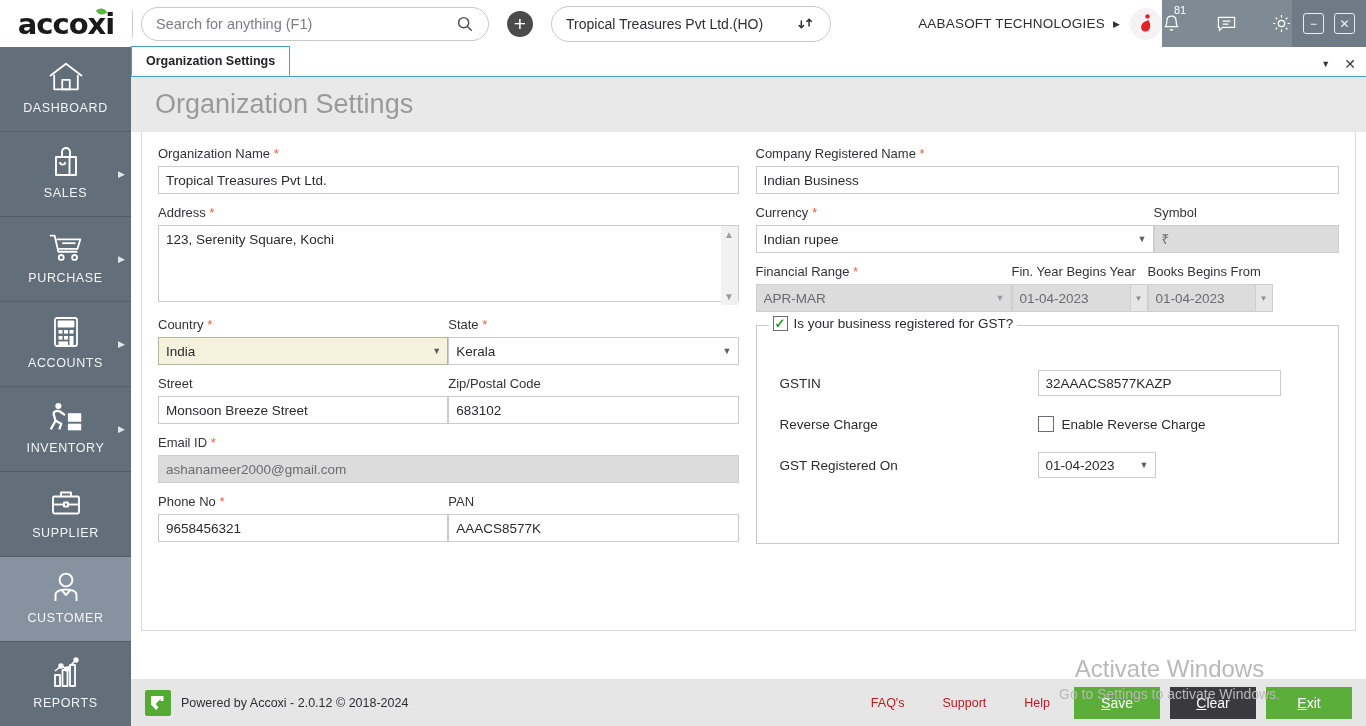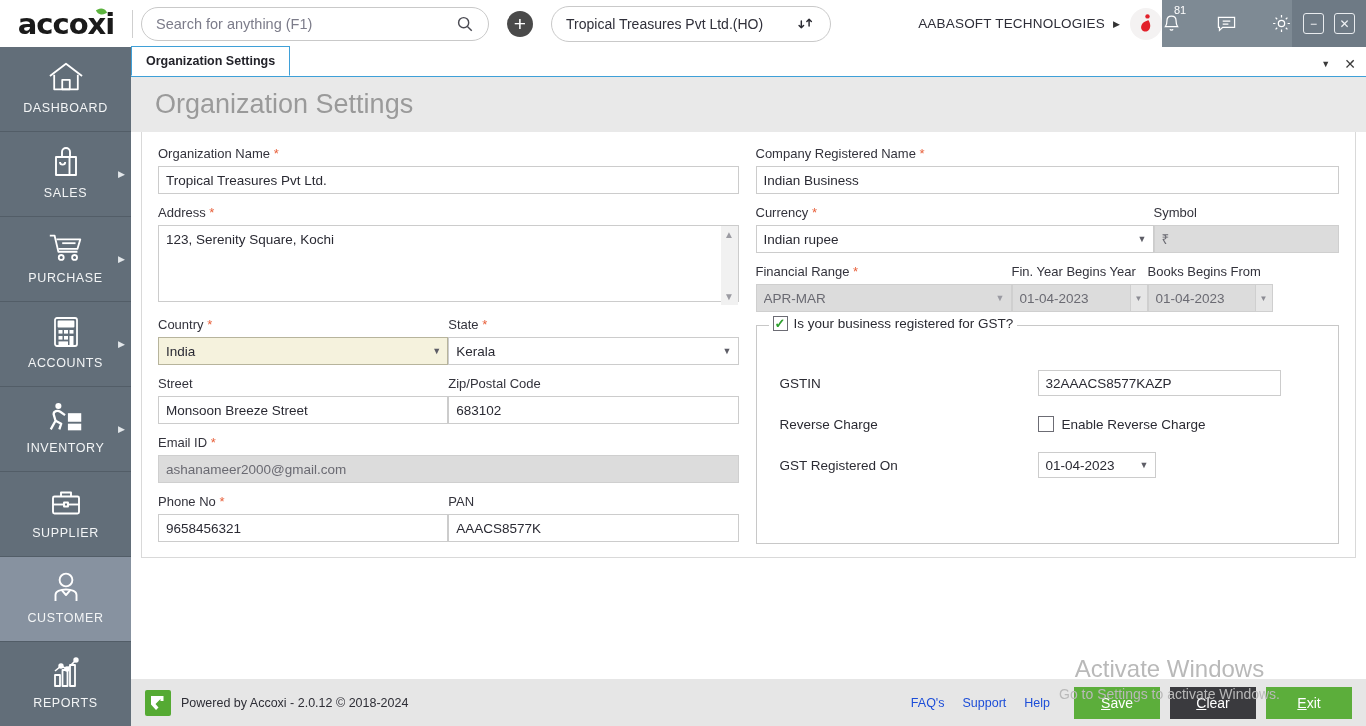--- a/index.html
+++ b/index.html
@@ -119,21 +119,21 @@
   .pagehead {
     height:55px; background:#e9e9e9; display:flex; align-items:center;
     padding:0 24px;
   }
   .pagehead h1 {
     font-size:27px; font-weight:normal; color:#9a9a9a;
     font-family:"Liberation Sans", sans-serif;
   }
 
   .formwrap {
-    position:relative; margin:0 10px; height:426px; background:#fff;
+    position:relative; margin:0 10px; height:499px; background:#fff;
     border:1px solid #d9d9d9; border-top:none;
     display:flex; padding:14px 16px 0 16px;
   }
   .col { width:50%; padding-right:10px; }
   .col.right { padding-left:7px; padding-right:0; }
 
   .lbl {
     font-size:13px; color:#33333c; margin-bottom:5px; display:block;
   }
   .req { color:#e8613c; font-size:13px; }
@@ -200,22 +200,22 @@
     position:absolute; left:0; bottom:0; width:1235px; height:47px;
     background:#e6e6e6; display:flex; align-items:center; padding:0 14px;
   }
   .foot-logo {
     width:26px; height:26px; background:#55aa33; margin-right:10px;
     display:flex; align-items:center; justify-content:center; color:#fff;
     font-size:18px; font-weight:bold; border-radius:2px;
   }
   .foot-text { font-size:12.5px; color:#2e2e36; }
   .foot-links {
-    margin-left:auto; display:flex; align-items:center; gap:18px;
-    font-size:12.5px; color:#1d4ed8; margin-right:24px;
+    margin-left:auto; display:flex; align-items:center; gap:38px;
+    font-size:12.5px; color:#b91c1c; margin-right:24px;
   }
   .foot-links span { cursor:pointer; }
   .btns { display:flex; gap:10px; }
   .btn {
     width:86px; height:32px; display:flex; align-items:center;
     justify-content:center; font-size:14px; color:#fff; cursor:pointer;
     border:none;
   }
   .btn.green { background:#5cae3b; }
   .btn.dark { background:#3a3a3e; }

